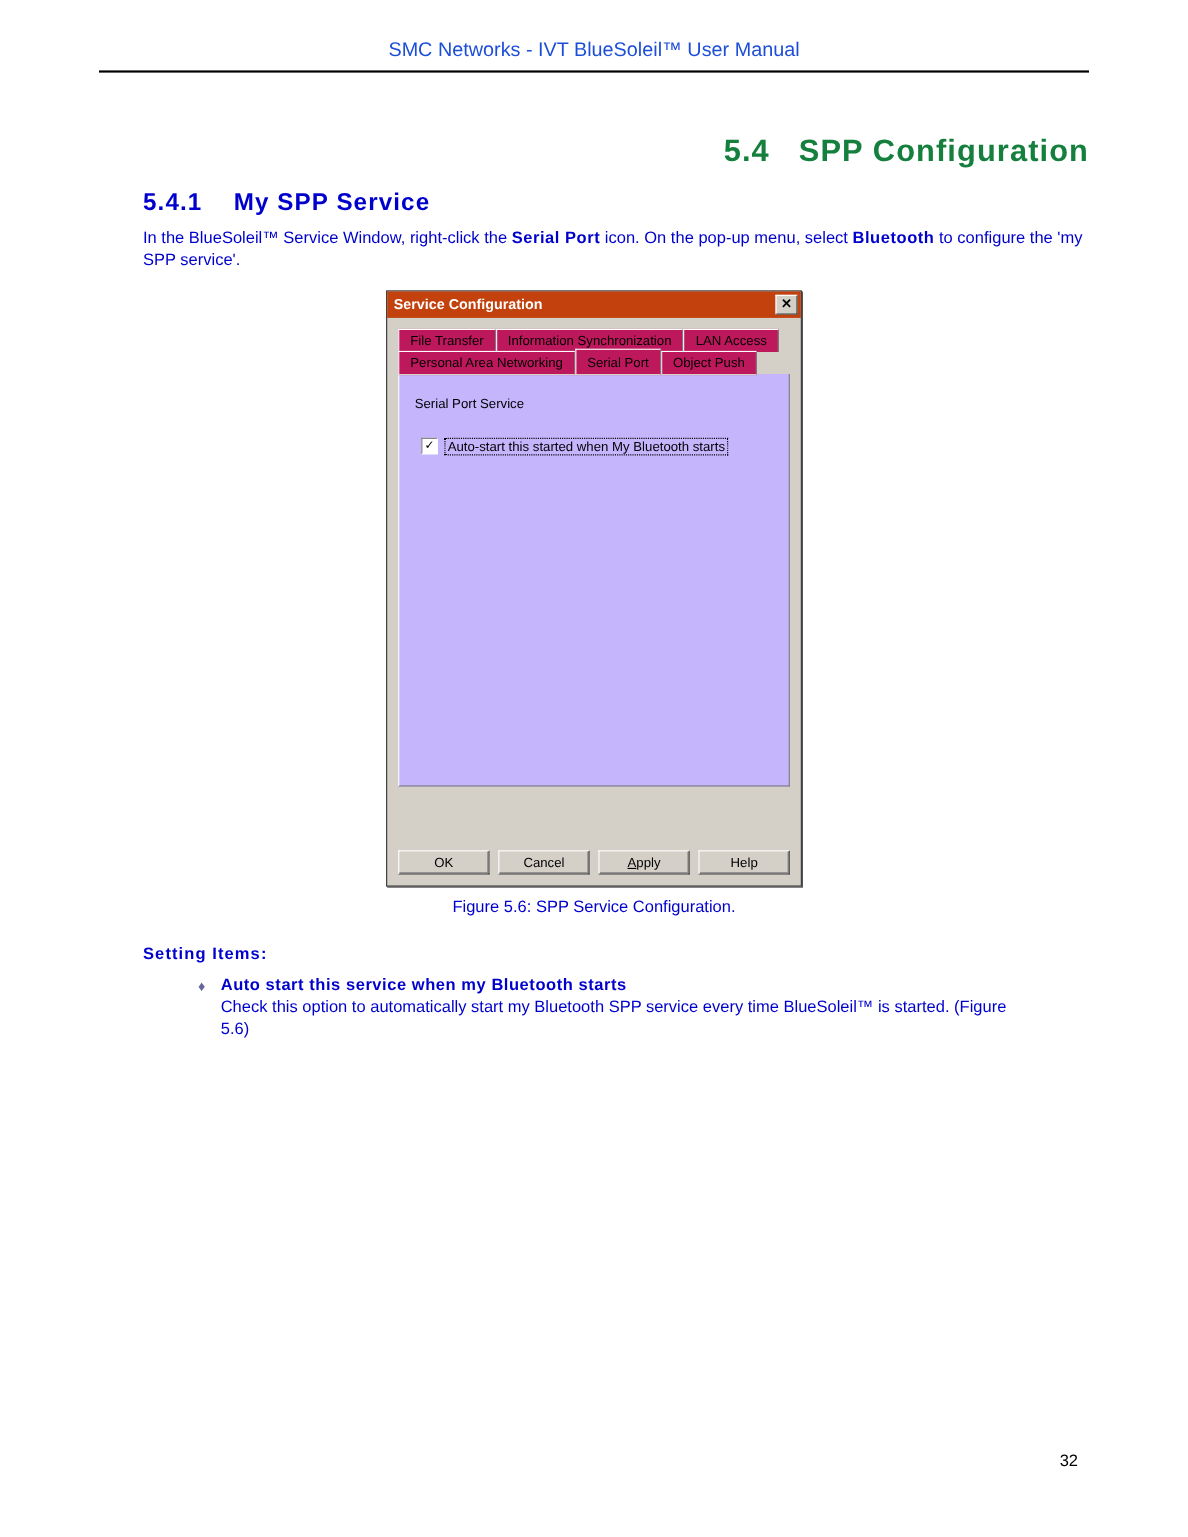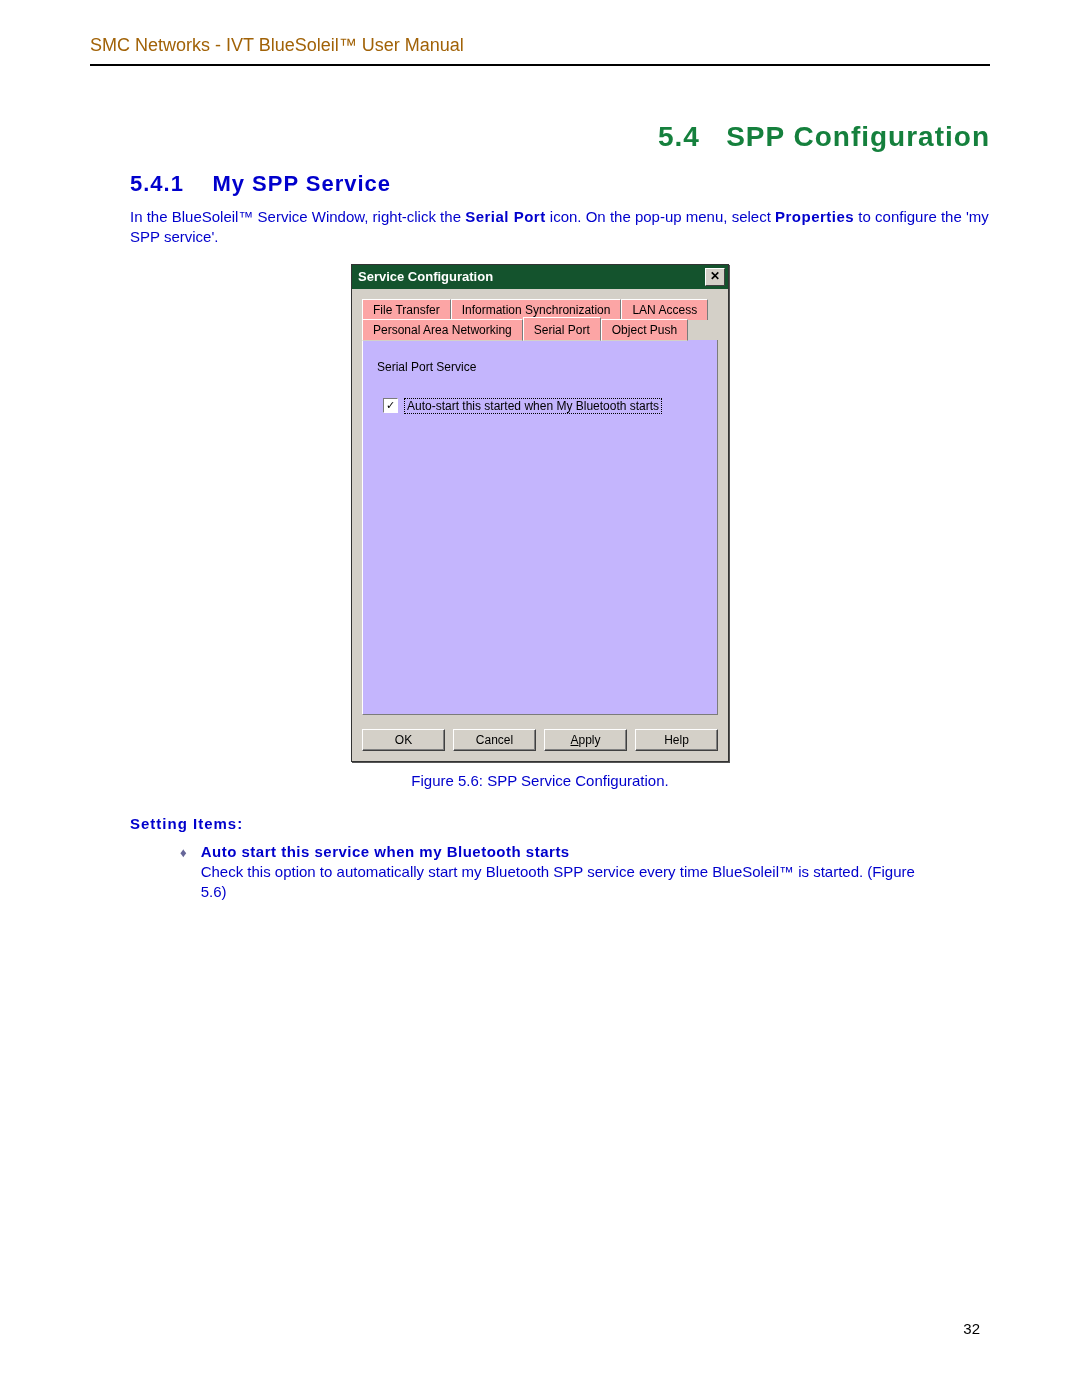--- a/index.html
+++ b/index.html
@@ -8,22 +8,23 @@
     background: #ffffff;
     font-family: Verdana, Arial, sans-serif;
     width: 1080px;
     height: 1397px;
     position: relative;
   }
   .page {
     padding: 35px 90px 20px 90px;
   }
   .header-title {
+    text-align: center;
     font-size: 18px;
-    color: #a16207;
+    color: #1d4ed8;
     padding-bottom: 8px;
   }
   .header-rule {
     border: none;
     border-top: 2px solid #000;
     margin: 0 0 55px 0;
   }
   .section-heading {
     color: #15803d;
     font-size: 28px;
@@ -56,21 +57,21 @@
   .dialog {
     display: inline-block;
     text-align: left;
     width: 376px;
     border: 1px solid #333;
     background: #d4d0c8;
     box-shadow: 1px 1px 0 #555;
     font-family: Tahoma, Arial, sans-serif;
   }
   .titlebar {
-    background: #14532d;
+    background: #c2410c;
     color: #fff;
     font-weight: bold;
     font-size: 13px;
     padding: 3px 3px 3px 6px;
     display: flex;
     justify-content: space-between;
     align-items: center;
   }
   .close-btn {
     width: 18px;
@@ -91,21 +92,21 @@
     padding: 10px 10px 6px 10px;
   }
   .tabs-row {
     display: flex;
     position: relative;
   }
   .tabs-row.row2 {
     margin-top: -1px;
   }
   .tab {
-    background: #fca5a5;
+    background: #be185d;
     border-top: 1px solid #fff;
     border-left: 1px solid #fff;
     border-right: 1px solid #7b7b7b;
     font-size: 12px;
     color: #000;
     padding: 3px 10px 3px 10px;
     margin-right: 0;
     position: relative;
   }
   .tab.back {
@@ -177,20 +178,21 @@
     border-top: 1px solid #fff;
     border-left: 1px solid #fff;
     border-right: 1px solid #404040;
     border-bottom: 1px solid #404040;
     box-shadow: inset -1px -1px 0 #808080;
     font-size: 12px;
     color: #000;
     text-align: center;
     padding: 3px 0;
     font-family: Tahoma, Arial, sans-serif;
+    margin-top: 44px;
   }
   .dlg-btn .u {
     text-decoration: underline;
   }
   .figure-caption {
     text-align: center;
     color: #0000cc;
     font-size: 15px;
     margin: 10px 0 26px 0;
   }
@@ -242,21 +244,21 @@
     <span>5.4</span>&nbsp;&nbsp;
     <span>SPP Configuration</span>
   </div>
 
   <div class="subsection-heading">
     <span>5.4.1</span>&nbsp;&nbsp;&nbsp;
     <span>My SPP Service</span>
   </div>
 
   <div class="body-text">
-    <span>In the BlueSoleil™ Service Window, right-click the </span><span class="inline-bold">Serial Port</span><span> icon. On the pop-up menu, select </span><span class="inline-bold">Properties</span><span> to configure the 'my SPP service'.</span>
+    <span>In the BlueSoleil™ Service Window, right-click the </span><span class="inline-bold">Serial Port</span><span> icon. On the pop-up menu, select </span><span class="inline-bold">Bluetooth</span><span> to configure the 'my SPP service'.</span>
   </div>
 
   <div class="figure-wrap">
     <div class="dialog">
       <div class="titlebar">
         <span>Service Configuration</span>
         <div class="close-btn">
           <span>✕</span>
         </div>
       </div>

